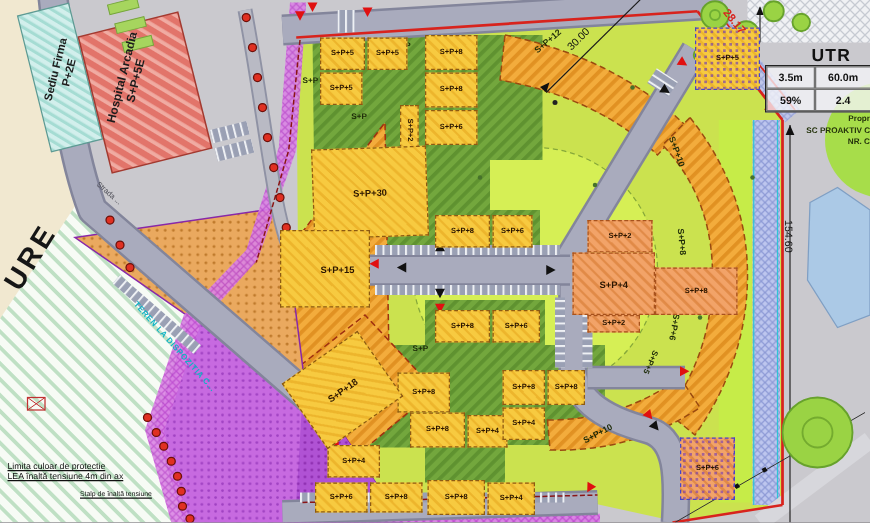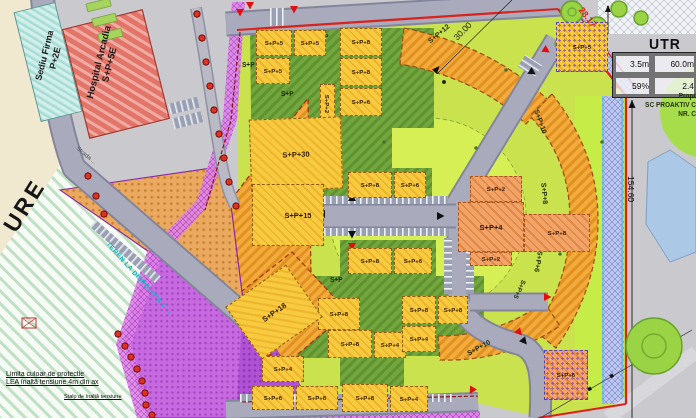--- a/index.html
+++ b/index.html
@@ -17,21 +17,21 @@
           repeating-linear-gradient(45deg,#f2a368 0 4px,#e18a47 4px 6px);}
   .blabel{font-weight:bold;font-size:6px;color:#2b1600;white-space:nowrap;}
   .block.big .blabel{font-size:7.5px;}
   .blabel.vert{transform:rotate(90deg);}
   .glabel{position:absolute;font-weight:bold;font-size:6.5px;color:#1d2a08;white-space:nowrap;}
   .t{position:absolute;color:#1c1c1c;line-height:1.2;white-space:nowrap;}
   .t span{display:block;}
   #utr-box{position:absolute;left:612px;top:36px;width:106px;}
   .utr-title{font-weight:bold;font-size:14px;color:#111;text-align:center;letter-spacing:1px;}
   .utr-table{display:grid;grid-template-columns:39px 45px;border:1px solid #222;background:rgba(245,245,248,.78);}
-  .utr-cell{border:3px solid #737373;font-weight:normal;font-size:8.5px;text-align:right;padding:3px 0;color:#111;}
+  .utr-cell{border:1px solid #737373;font-weight:bold;font-size:8.5px;text-align:center;padding:3px 0;color:#111;}
   #propr{position:absolute;left:644px;top:92px;width:52px;text-align:right;
          font-weight:bold;font-size:6.5px;color:#25330c;line-height:1.35;}
 </style>
 </head>
 <body>
 
 <div id="stage">
 
 <svg width="696" height="418" viewBox="0 0 696 418">
   <defs>
@@ -298,21 +298,21 @@
       </div>
       <div class="block b-yellow" style="left: 340px; top: 88px; width: 42px; height: 28px;">
         <span class="blabel">S+P+6</span>
       </div>
       <div class="block b-yellow" style="left: 320px; top: 84px; width: 15px; height: 40px;">
         <span class="blabel vert">S+P+2</span>
       </div>
       <div class="block b-yellow big" style="left: 250px; top: 118px; width: 92px; height: 72px; transform: rotate(-2deg);">
         <span class="blabel">S+P+30</span>
       </div>
-      <div class="block b-yellow big" style="left: 252px; top: 184px; width: 72px; height: 62px; padding-left: 20px;">
+      <div class="block b-yellow big" style="left: 224px; top: 184px; width: 72px; height: 62px; padding-left: 20px;">
         <span class="blabel">S+P+15</span>
       </div>
       <div class="block b-yellow" style="left: 348px; top: 172px; width: 44px; height: 26px;">
         <span class="blabel">S+P+8</span>
       </div>
       <div class="block b-yellow" style="left: 394px; top: 172px; width: 32px; height: 26px;">
         <span class="blabel">S+P+6</span>
       </div>
       <div class="block b-yellow" style="left: 348px; top: 248px; width: 44px; height: 26px;">
         <span class="blabel">S+P+8</span>

